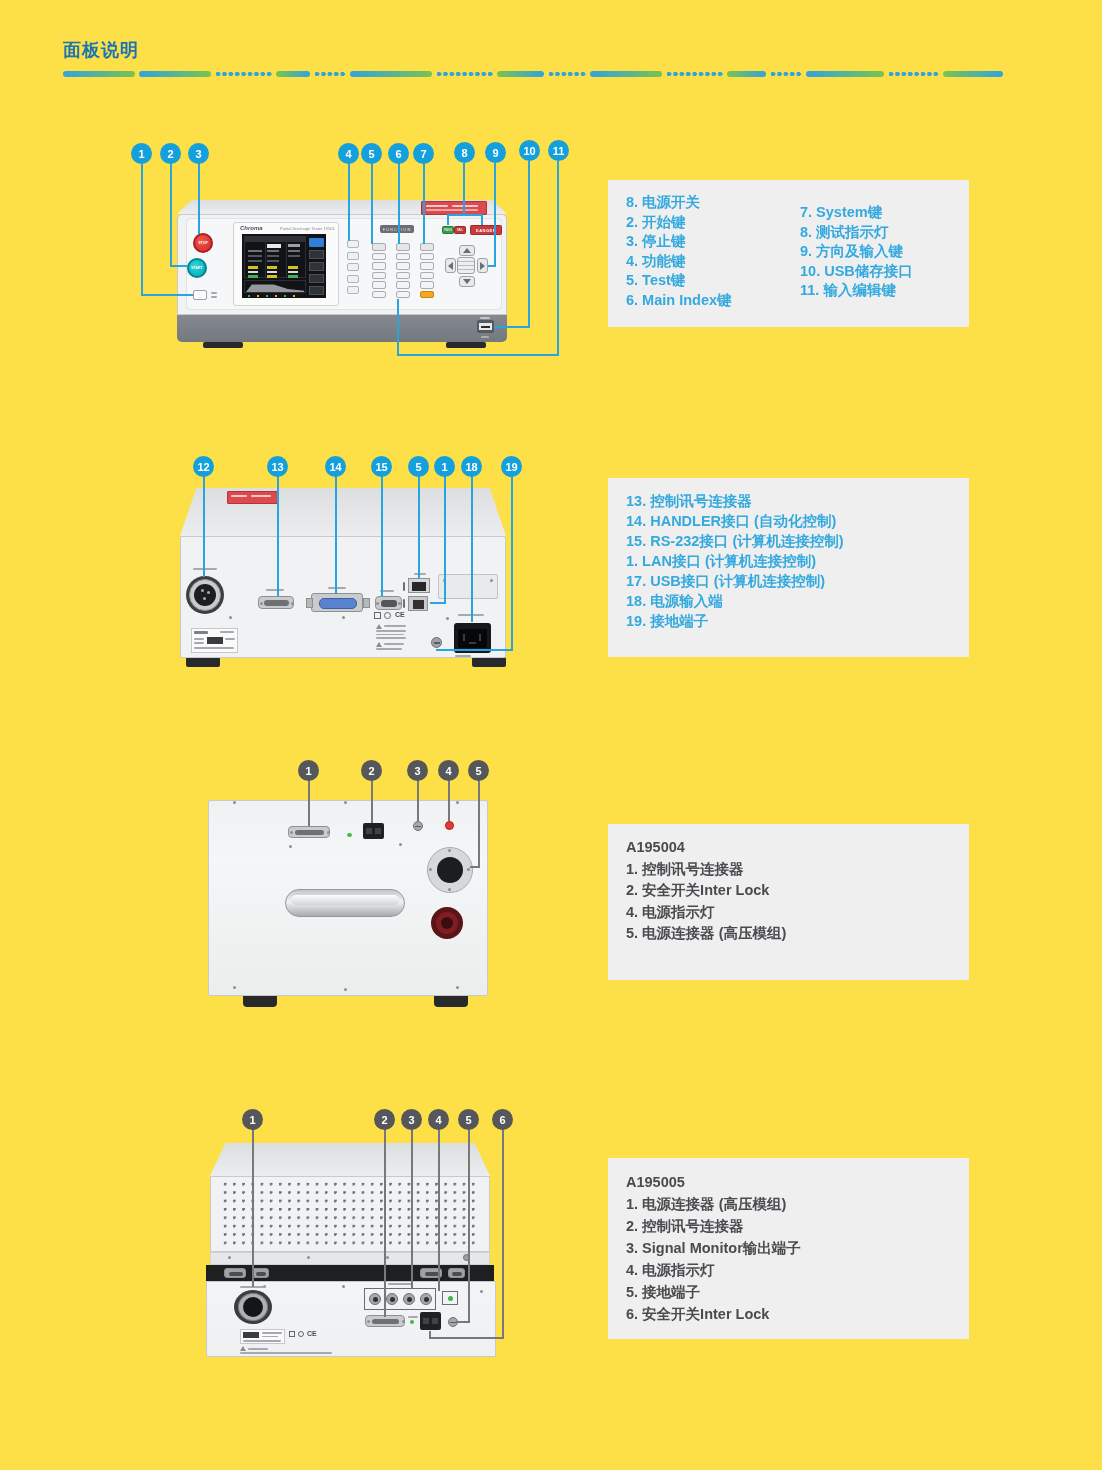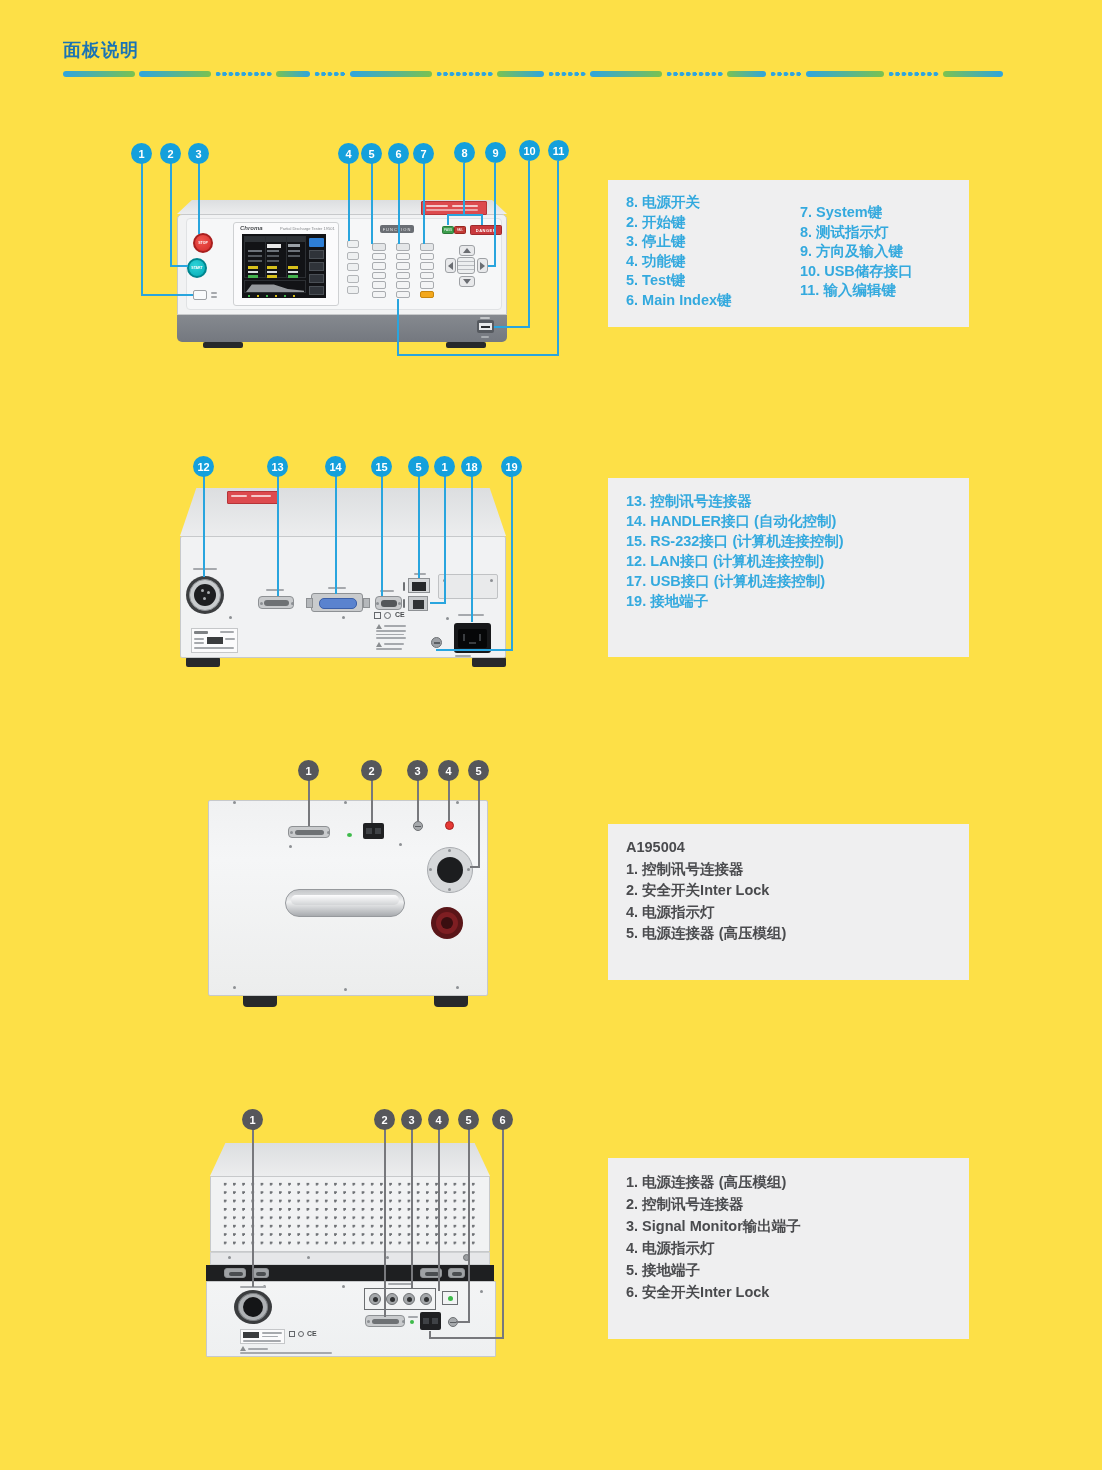--- a/index.html
+++ b/index.html
@@ -353,22 +353,23 @@
       <span class="lbar" style="left:2px;top:9px;width:10px;height:1.5px"></span>
       <span class="lbar" style="left:2px;top:13px;width:10px;height:1.5px"></span>
       <span class="lbar" style="left:33px;top:9px;width:10px;height:1.5px"></span>
       <span class="lbar" style="left:2px;top:18px;width:40px;height:1.5px"></span>
     </div>
 
     <div class="legend blue" style="left:608px;top:478px;width:361px;height:179px">
       <div class="lg-line" style="line-height:20px">13. 控制讯号连接器</div>
       <div class="lg-line" style="line-height:20px">14. HANDLER接口 (自动化控制)</div>
       <div class="lg-line" style="line-height:20px">15. RS-232接口 (计算机连接控制)</div>
-      <div class="lg-line" style="line-height:20px">12. LAN接口 (计算机连接控制)</div>
+      <div class="lg-line" style="line-height:20px">1. LAN接口 (计算机连接控制)</div>
       <div class="lg-line" style="line-height:20px">17. USB接口 (计算机连接控制)</div>
+      <div class="lg-line" style="line-height:20px">18. 电源输入端</div>
       <div class="lg-line" style="line-height:20px">19. 接地端子</div>
     </div>
   </div>
 
   <div>
     <div class="co d" style="left:298px;top:760px">1</div>
     <div class="co d" style="left:361px;top:760px">2</div>
     <div class="co d" style="left:407px;top:760px">3</div>
     <div class="co d" style="left:438px;top:760px">4</div>
     <div class="co d" style="left:468px;top:760px">5</div>
@@ -530,20 +531,21 @@
       <span class="lbar" style="left:2px;top:10px;width:38px;height:1.5px"></span>
     </div>
     <div class="abs" style="left:289px;top:1331px;width:6px;height:6px;border:1px solid #64676b;box-sizing:border-box;z-index:2"></div>
     <div class="circ" style="left:298px;top:1331px;width:6px;height:6px;border:1px solid #64676b;z-index:2"></div>
     <div class="abs" style="left:307px;top:1330px;font-size:7px;font-weight:bold;color:#4a4d50;z-index:2">CE</div>
     <span class="tri abs" style="left:240px;top:1346px;border-left:3px solid transparent;border-right:3px solid transparent;border-bottom:5px solid #8a8d90;z-index:2"></span>
     <div class="lbar" style="left:248px;top:1348px;width:20px;height:1.5px;z-index:2"></div>
     <div class="lbar" style="left:240px;top:1352px;width:92px;height:1.5px;z-index:2"></div>
 
     <div class="legend dark" style="left:608px;top:1158px;width:361px;height:181px">
+      <div class="lg-line" style="line-height:22px">A195005</div>
       <div class="lg-line" style="line-height:22px">1. 电源连接器 (高压模组)</div>
       <div class="lg-line" style="line-height:22px">2. 控制讯号连接器</div>
       <div class="lg-line" style="line-height:22px">3. Signal Monitor输出端子</div>
       <div class="lg-line" style="line-height:22px">4. 电源指示灯</div>
       <div class="lg-line" style="line-height:22px">5. 接地端子</div>
       <div class="lg-line" style="line-height:22px">6. 安全开关Inter Lock</div>
     </div>
   </div>
 
 </div>

